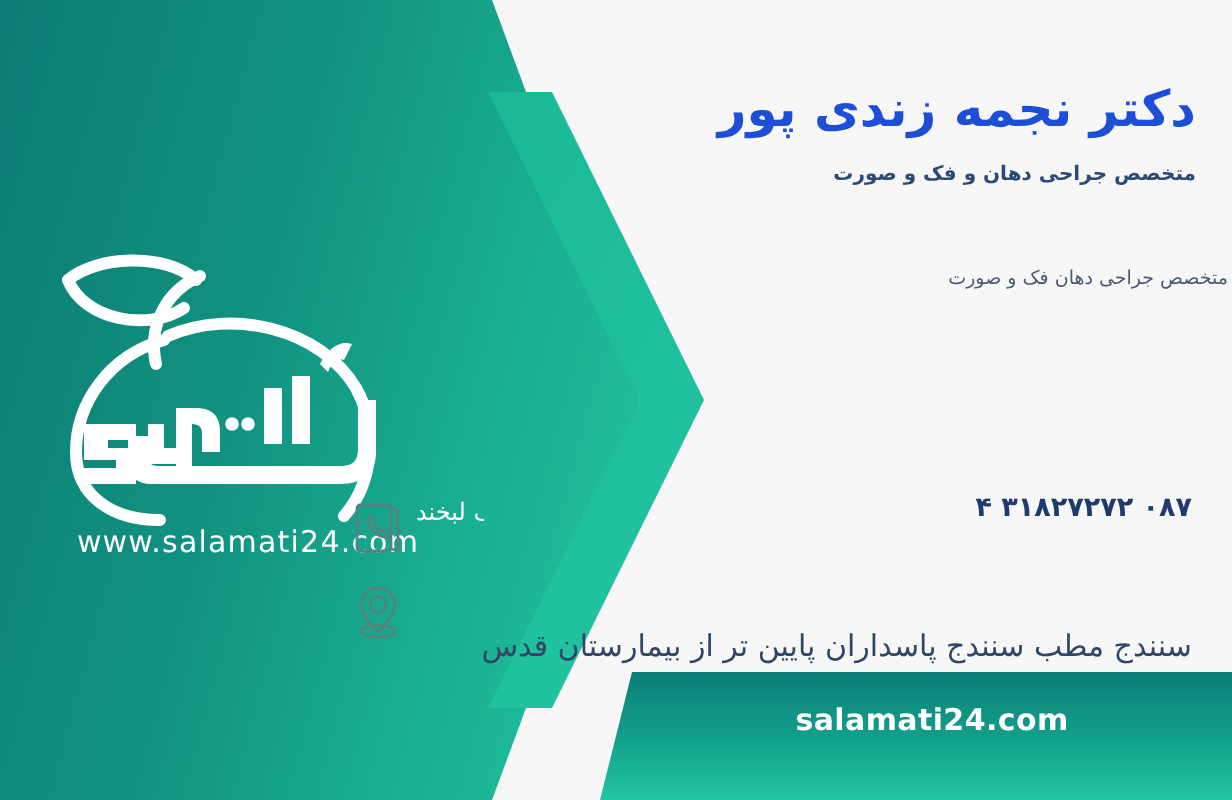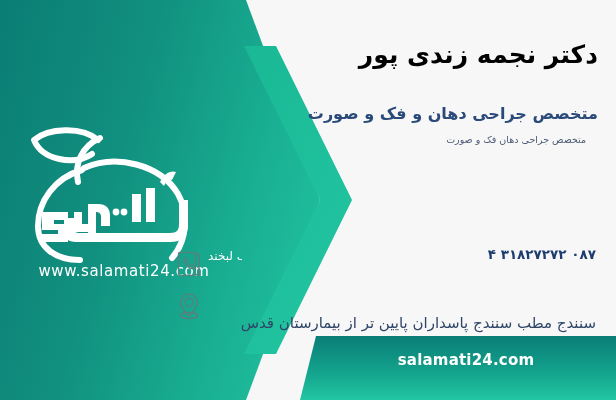--- a/index.html
+++ b/index.html
@@ -57,39 +57,39 @@
   
   .doc-name {
     position: absolute;
     right: 18px;
     top: 40px;
     width: 420px;
     text-align: right;
     direction: rtl;
     font-size: 25px;
     font-weight: bold;
-    color: #000000;
+    color: #1d4ed8;
     letter-spacing: 0px;
     white-space: nowrap;
   }
   .doc-spec {
     position: absolute;
     right: 18px;
-    top: 104px;
+    top: 82px;
     width: 420px;
     text-align: right;
     direction: rtl;
-    font-size: 16px;
+    font-size: 10px;
     font-weight: bold;
     color: #2a4a7a;
     white-space: nowrap;
   }
   .doc-spec-sm {
     position: absolute;
-    right: 30px;
+    right: 2px;
     top: 134px;
     width: 420px;
     text-align: right;
     direction: rtl;
     font-size: 9.5px;
     color: #4a5a74;
     white-space: nowrap;
   }
 
   

